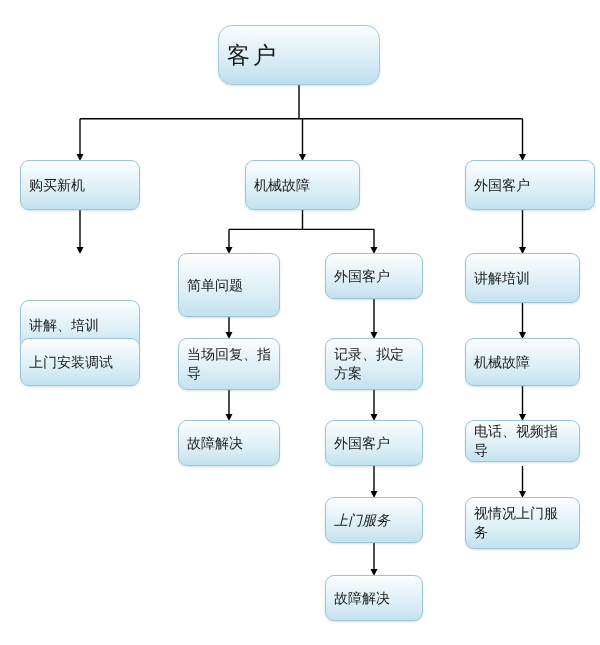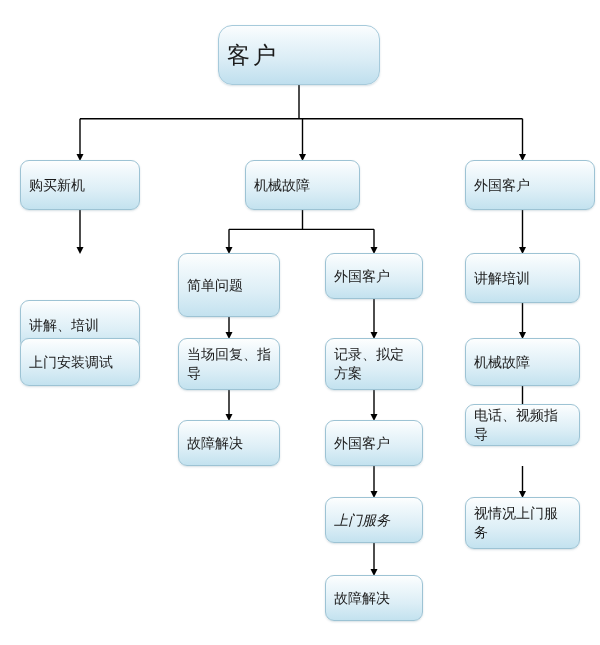--- a/index.html
+++ b/index.html
@@ -127,21 +127,21 @@
       </div>
       <div class="node" style="left: 465px; top: 338px; width: 115px; height: 48px;">
         <span class="node-text">机械故障</span>
       </div>
       <div class="node" style="left: 178px; top: 420px; width: 102px; height: 46px;">
         <span class="node-text">故障解决</span>
       </div>
       <div class="node" style="left: 325px; top: 420px; width: 98px; height: 46px;">
         <span class="node-text">外国客户</span>
       </div>
-      <div class="node" style="left: 465px; top: 404px; width: 115px; height: 38px;">
+      <div class="node" style="left: 465px; top: 420px; width: 115px; height: 38px;">
         <span class="node-text">电话、视频指导</span>
       </div>
       <div class="node" style="left: 325px; top: 497px; width: 98px; height: 46px; font-style: italic;">
         <span class="node-text">上门服务</span>
       </div>
       <div class="node wrap" style="left: 465px; top: 497px; width: 115px; height: 52px;">
         <span class="node-text">视情况上门服务</span>
       </div>
       <div class="node" style="left: 325px; top: 575px; width: 98px; height: 46px;">
         <span class="node-text">故障解决</span>

